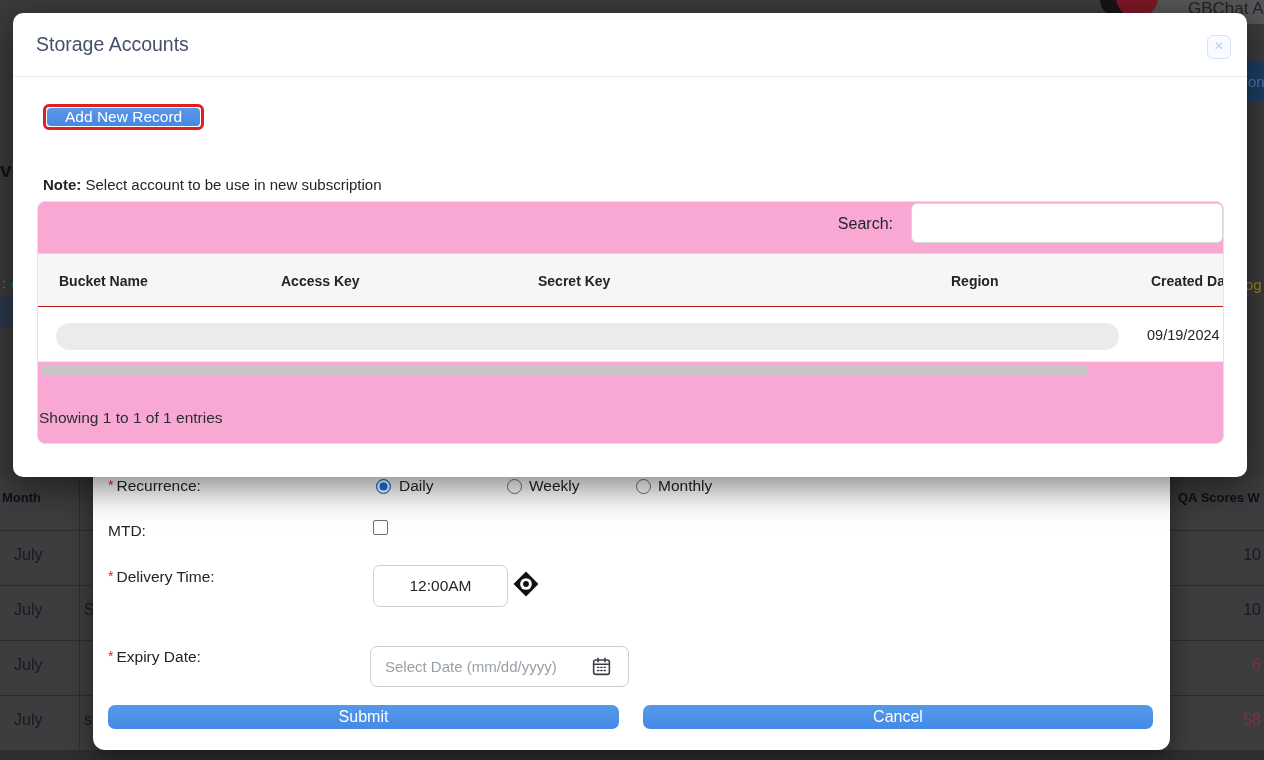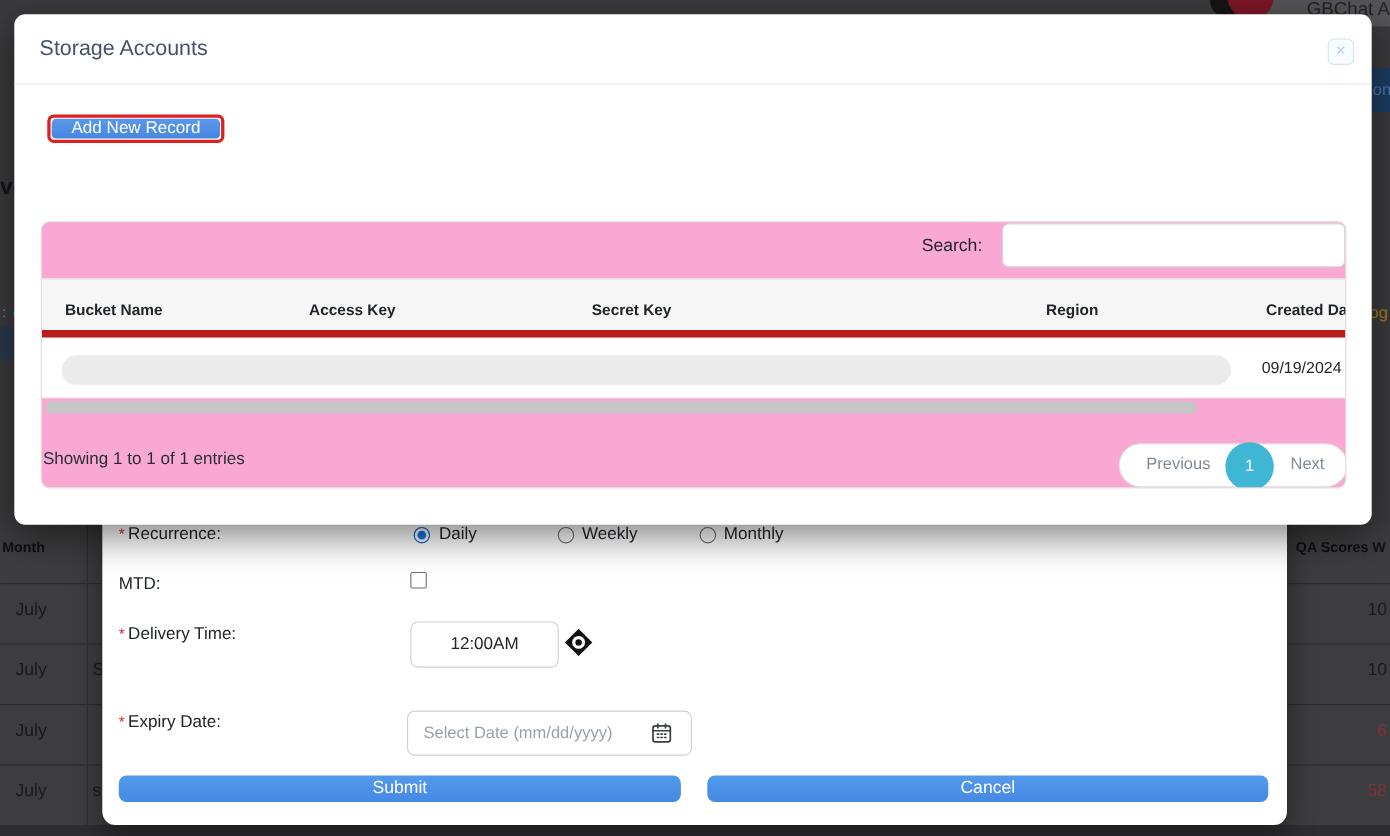--- a/index.html
+++ b/index.html
@@ -72,21 +72,21 @@
   .note { position:absolute; left:30px; top:163px; font-size:15px; color:#212529; }
   .note b { font-weight:bold; }
 
   .card { position:absolute; left:24px; top:188px; width:1187px; height:243px;
     border:1px solid #e3e3e3; border-radius:8px; background:#f9a8d4; overflow:hidden; }
   .search-label { position:absolute; right:330px; top:13px; font-size:16px; color:#212529; }
   .search-input { position:absolute; right:0; top:1px; width:312px; height:40px;
     border:1px solid #d8d8d8; border-radius:6px; font-size:15px; color:#212529;
     padding:0 10px; font-family:"Liberation Sans",sans-serif; }
   .thead { position:absolute; left:0; top:51px; width:100%; height:54px; background:#f6f6f7;
-    border-top:1px solid #dedede; border-bottom:7px solid #b91c1c; }
+    border-top:1px solid #dedede; border-bottom:1px solid #b91c1c; }
   .th { position:absolute; top:19px; font-size:14px; font-weight:bold; color:#212529; white-space:nowrap; }
   .trow { position:absolute; left:0; top:105px; width:100%; height:55px; background:#fff;
     border-bottom:1px solid #ececec; }
   .redact-pill { position:absolute; left:18px; top:16px; width:1063px; height:27px;
     border-radius:14px; background:#ebebeb; }
   .cell-date { position:absolute; left:1109px; top:20px; font-size:14.5px; color:#212529; white-space:nowrap; }
   .hscroll-thumb { position:absolute; left:3px; top:163px; width:1047px; height:11px;
     border-radius:6px; background:#c6c6c6; cursor:pointer; }
   .entries-info { position:absolute; left:1px; top:207px; font-size:15.5px; color:#2a2e33; }
   .pagination { position:absolute; left:979px; top:201px; width:208px; height:40px;
@@ -178,20 +178,21 @@
 
   <div class="abs" id="storage-modal">
     <div class="sm-title">Storage Accounts</div>
     <div class="sm-close">✕</div>
     <div class="sm-divider"></div>
 
     <div class="add-wrap">
       <button class="add-btn">Add New Record</button>
     </div>
 
+    <div class="note"><b>Note:</b><span> Select account to be use in new subscription</span></div>
 
     <div class="card">
       <div class="search-label">Search:</div>
       <input class="search-input" value="" style="">
 
       <div class="thead">
         <div class="th" style="left:21px;">Bucket Name</div>
         <div class="th" style="left:243px;">Access Key</div>
         <div class="th" style="left:500px;">Secret Key</div>
         <div class="th" style="left:913px;">Region</div>
@@ -199,21 +200,16 @@
       </div>
 
       <div class="trow">
         <div class="redact-pill"></div>
         <div class="cell-date">09/19/2024</div>
       </div>
 
       <div class="hscroll-thumb"></div>
 
       <div class="entries-info">Showing 1 to 1 of 1 entries</div>
-      <div class="pagination">
-        <span class="page-prev">Previous</span>
-        <span class="page-circle">1</span>
-        <span class="page-next">Next</span>
-      </div>
     </div>
   </div>
 
 </div>
 
 </body></html>

